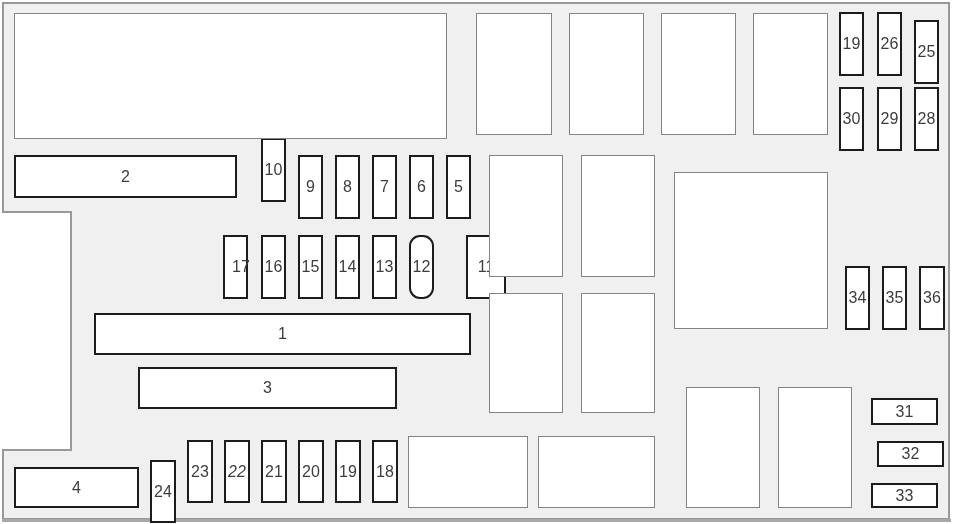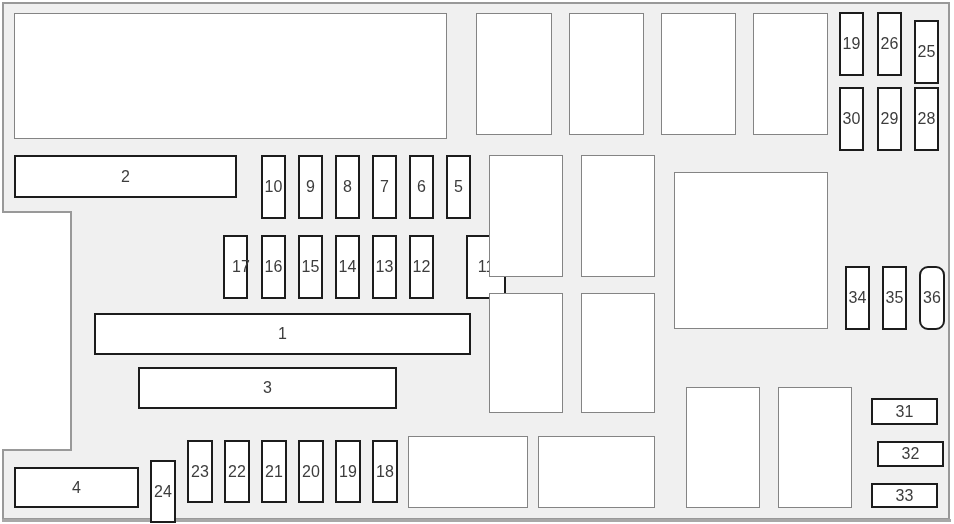--- a/index.html
+++ b/index.html
@@ -54,21 +54,21 @@
       </div>
       <div class="box bold" style="left: 94px; top: 313px; width: 377px; height: 42px;">
         <span>1</span>
       </div>
       <div class="box bold" style="left: 138px; top: 367px; width: 259px; height: 42px;">
         <span>3</span>
       </div>
       <div class="box bold" style="left: 14px; top: 467px; width: 125px; height: 41px;">
         <span>4</span>
       </div>
-      <div class="box bold" style="left: 261px; top: 155px; width: 25px; height: 64px;">
+      <div class="box bold" style="left: 261px; top: 138px; width: 25px; height: 64px;">
         <span>10</span>
       </div>
       <div class="box bold" style="left: 298px; top: 155px; width: 25px; height: 64px;">
         <span>9</span>
       </div>
       <div class="box bold" style="left: 335px; top: 155px; width: 25px; height: 64px;">
         <span>8</span>
       </div>
       <div class="box bold" style="left: 372px; top: 155px; width: 25px; height: 64px;">
         <span>7</span>
@@ -87,33 +87,33 @@
       </div>
       <div class="box bold" style="left: 298px; top: 235px; width: 25px; height: 64px;">
         <span>15</span>
       </div>
       <div class="box bold" style="left: 335px; top: 235px; width: 25px; height: 64px;">
         <span>14</span>
       </div>
       <div class="box bold" style="left: 372px; top: 235px; width: 25px; height: 64px;">
         <span>13</span>
       </div>
-      <div class="box bold" style="left: 409px; top: 235px; width: 25px; height: 64px;">
+      <div class="box bold" style="left: 409px; top: 235px; width: 25px; height: 64px; border-radius: 11px;">
         <span>12</span>
       </div>
       <div class="box bold" style="left: 466px; top: 235px; width: 40px; height: 64px;">
         <span>11</span>
       </div>
       <div class="box bold" style="left: 150px; top: 440px; width: 26px; height: 63px; margin-top: 20px;">
         <span>24</span>
       </div>
       <div class="box bold" style="left: 187px; top: 440px; width: 26px; height: 63px;">
         <span>23</span>
       </div>
-      <div class="box bold" style="left: 224px; top: 440px; width: 26px; height: 63px;">
+      <div class="box bold" style="left: 224px; top: 440px; width: 26px; height: 63px; font-style: italic;">
         <span>22</span>
       </div>
       <div class="box bold" style="left: 261px; top: 440px; width: 26px; height: 63px;">
         <span>21</span>
       </div>
       <div class="box bold" style="left: 298px; top: 440px; width: 26px; height: 63px;">
         <span>20</span>
       </div>
       <div class="box bold" style="left: 335px; top: 440px; width: 26px; height: 63px;">
         <span>19</span>
@@ -138,21 +138,21 @@
       </div>
       <div class="box bold" style="left: 914px; top: 87px; width: 25px; height: 64px;">
         <span>28</span>
       </div>
       <div class="box bold" style="left: 845px; top: 266px; width: 25px; height: 64px;">
         <span>34</span>
       </div>
       <div class="box bold" style="left: 882px; top: 266px; width: 25px; height: 64px;">
         <span>35</span>
       </div>
-      <div class="box bold" style="left: 919px; top: 266px; width: 26px; height: 64px; border-radius: 9px;">
+      <div class="box bold" style="left: 919px; top: 266px; width: 26px; height: 64px;">
         <span>36</span>
       </div>
       <div class="box bold" style="left: 871px; top: 398px; width: 67px; height: 27px;">
         <span>31</span>
       </div>
       <div class="box bold" style="left: 871px; top: 441px; width: 67px; height: 26px; margin-left: 6px;">
         <span>32</span>
       </div>
       <div class="box bold" style="left: 871px; top: 483px; width: 67px; height: 25px;">
         <span>33</span>

